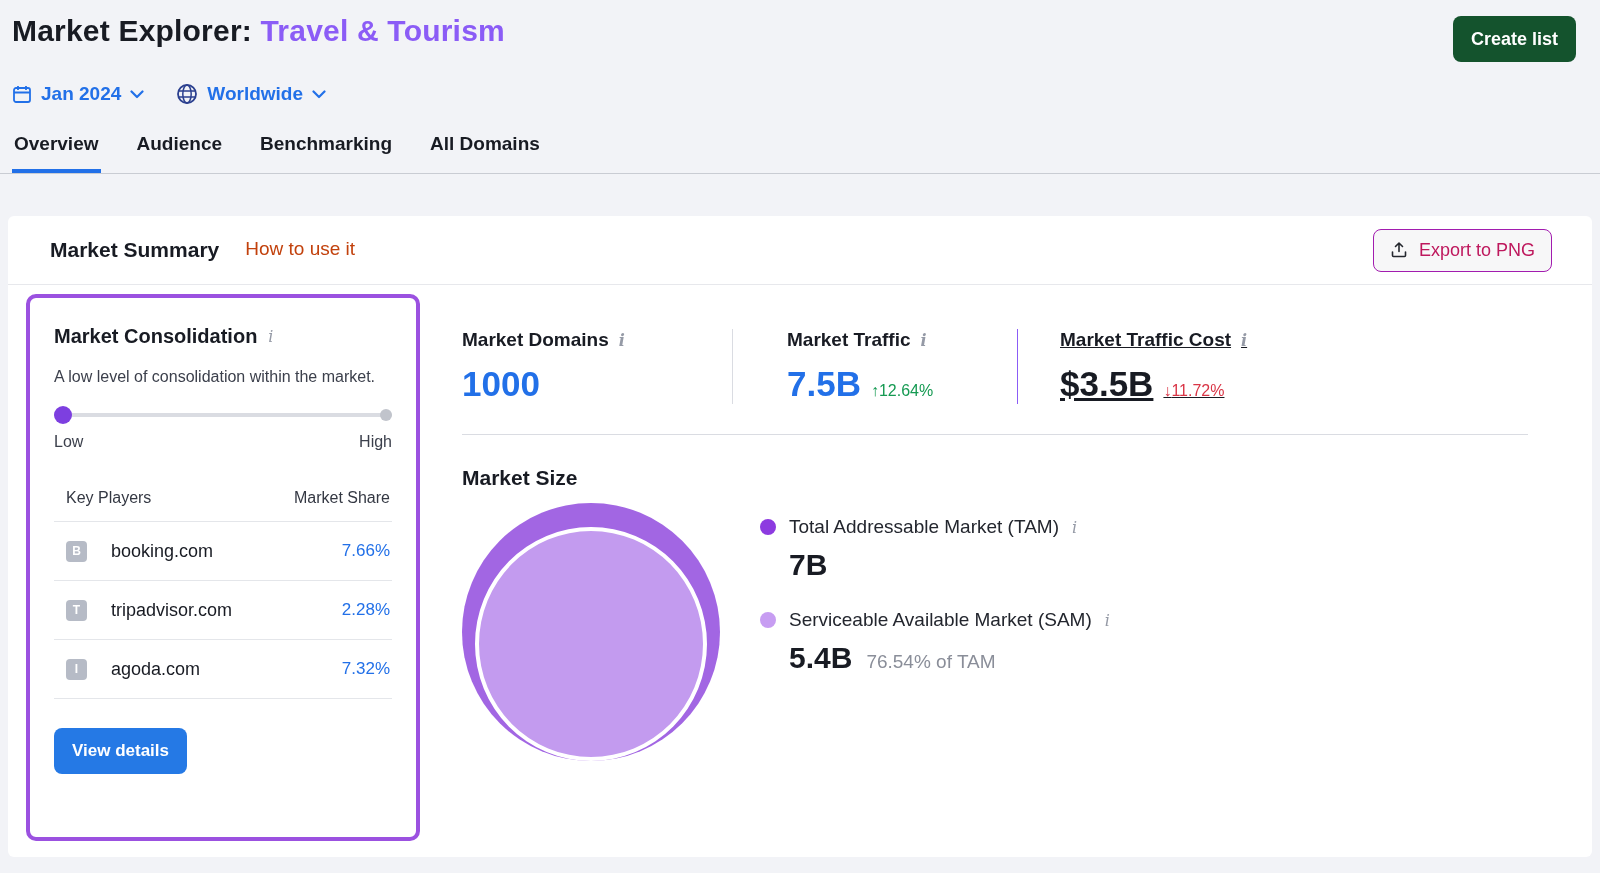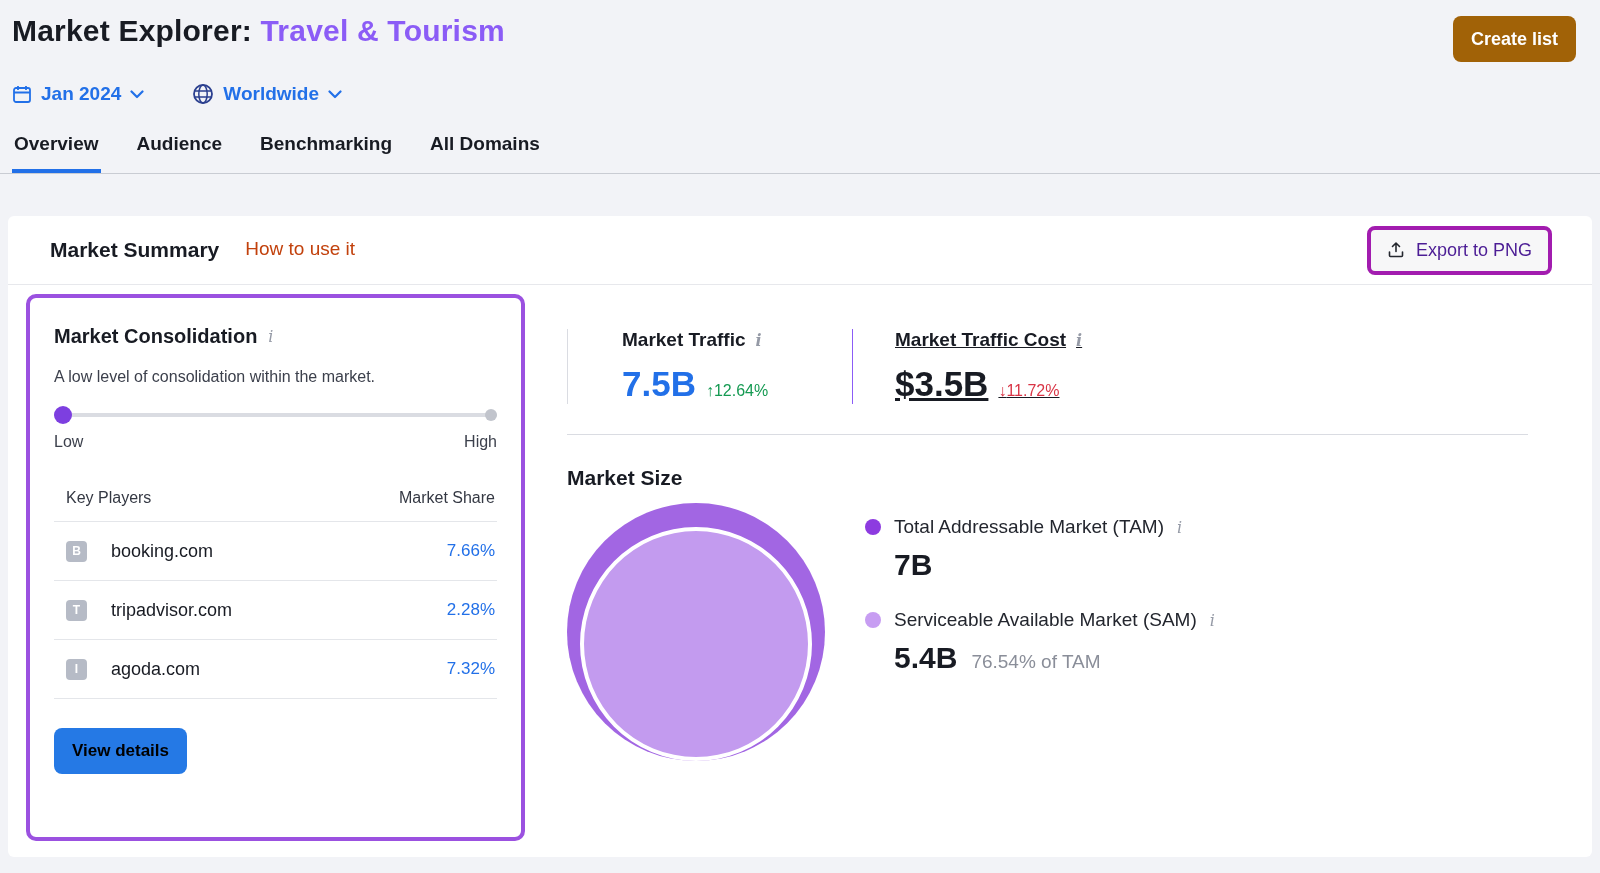--- a/index.html
+++ b/index.html
@@ -7,59 +7,59 @@
   body {
     background:#f2f3f7;
     font-family:"Liberation Sans","DejaVu Sans",sans-serif;
     color:#181b23;
     overflow:hidden;
   }
   
   .title-row { display:flex; justify-content:space-between; align-items:flex-start; padding:14px 24px 0 12px; }
   h1 { font-size:30px; font-weight:700; letter-spacing:.2px; }
   h1 .market-name { color:#8b5cf6; }
-  .btn-green { background:#a16207; color:#fff; border:none; border-radius:8px;
+  .btn-green { background:#14532d; color:#fff; border:none; border-radius:8px;
     font:700 18px/1 "Liberation Sans",sans-serif; padding:14px 18px; cursor:pointer; margin-top:2px; }
-  .filters-row { display:flex; align-items:center; gap:48px; padding-left:12px; margin-top:18px; height:28px; }
+  .filters-row { display:flex; align-items:center; gap:32px; padding-left:12px; margin-top:18px; height:28px; }
   .filter { display:flex; align-items:center; gap:9px; color:#2270e8; font-size:19px; font-weight:600; cursor:pointer; }
   .tabs-row { display:flex; gap:34px; padding-left:12px; margin-top:22px; border-bottom:1px solid #c9ccd3; }
   .tab { font-size:19px; font-weight:600; line-height:24px; padding:2px 2px 17px; cursor:pointer; }
   .tab.active { box-shadow: inset 0 -4px 0 #2270e8; }
   
   .card { background:#fff; border-radius:6px; margin:42px 8px 0 8px; height:641px; }
   .card-header { display:flex; justify-content:space-between; align-items:center;
     padding:0 40px 0 42px; border-bottom:1px solid #e7e8ec; height:69px; }
   .card-header .lhs { display:flex; align-items:flex-start; gap:26px; }
   .card-header h2 { font-size:21px; font-weight:700; }
   .link { color:#c2410c; font-size:19px; text-decoration:none; cursor:pointer; }
-  .btn-export { display:flex; align-items:center; gap:11px; background:#f7f7f8; border:4px solid #a21caf;
-    border-radius:8px; font:400 18px "Liberation Sans",sans-serif; color:#4c1d95; padding:10px 16px; cursor:pointer; }
+  .btn-export { display:flex; align-items:center; gap:11px; background:#f7f7f8; border:1px solid #a21caf;
+    border-radius:8px; font:400 18px "Liberation Sans",sans-serif; color:#be185d; padding:10px 16px; cursor:pointer; }
   .card-body { display:flex; align-items:flex-start; }
   
-  .consolidation { width:499px; margin:9px 0 0 18px; border:4px solid #9b51e0; border-radius:10px;
+  .consolidation { width:394px; margin:9px 0 0 18px; border:4px solid #9b51e0; border-radius:10px;
     padding:27px 24px 30px 24px; min-height:547px; }
   .panel-title { display:flex; align-items:center; gap:11px; }
   .panel-title h3 { font-size:20px; font-weight:700; }
   .info-icon { color:#959aa6; font-size:16px; cursor:pointer; font-family:"DejaVu Serif",serif; font-style:italic; }
   .info-icon::before { content:"i"; }
   .consol-desc { font-size:16px; color:#3c404c; margin-top:20px; }
   .slider { position:relative; height:18px; margin-top:20px; }
   .slider .track { position:absolute; left:0; right:0; top:7px; height:4px; background:#dadce2; border-radius:2px; }
   .slider .dot-low { position:absolute; left:0; top:0; width:18px; height:18px; border-radius:50%; background:#7d3fe0; }
   .slider .dot-high { position:absolute; right:0; top:3px; width:12px; height:12px; border-radius:50%; background:#c1c4cc; }
   .scale-labels { display:flex; justify-content:space-between; font-size:16px; color:#3c404c; margin-top:9px; }
   .kp-table { margin-top:38px; }
   .kp-head { display:flex; justify-content:space-between; font-size:16px; color:#343843;
     padding:0 2px 14px 12px; border-bottom:1px solid #e4e6ea; }
   .kp-row { display:flex; align-items:center; height:59px; border-bottom:1px solid #e4e6ea; padding:0 2px 0 12px; }
   .favicon { width:21px; height:21px; border-radius:4px; background:#b6bbc6; color:#fff; font-size:12px;
     font-weight:700; display:flex; align-items:center; justify-content:center; }
   .kp-domain { font-size:18px; margin-left:24px; }
   .kp-share { margin-left:auto; font-size:17px; color:#2270e8; cursor:pointer; }
-  .btn-blue { background:#2579e5; color:#000000; border:none; border-radius:8px;
+  .btn-blue { background:#2579e5; color:#ffffff; border:none; border-radius:8px;
     font:700 17px "Liberation Sans",sans-serif; padding:13px 18px; margin-top:29px; cursor:pointer; }
   
   .right-col { flex:1; padding:44px 64px 0 42px; }
   .metrics-row { display:flex; }
   .metric .m-label { display:flex; align-items:center; gap:10px; font-size:19px; font-weight:700; }
   .metric .m-value { font-size:35px; font-weight:700; margin-top:13px; display:flex; align-items:baseline; gap:10px; }
   .blue { color:#2270e8; }
   .metric1 { width:270px; }
   .metric2 { width:285px; border-left:1px solid #dadce2; padding-left:54px; }
   .metric3 { flex:1; border-left:1px solid #8b5cf6; padding-left:42px;text-decoration:underline; }
@@ -182,20 +182,27 @@
             <span class="kp-share">7.32%</span>
           </div>
         </div>
 
         <button class="btn-blue">View details</button>
       </div>
 
       <div class="right-col">
 
         <div class="metrics-row">
+          <div class="metric metric1">
+            <div class="m-label">
+              <span>Market Domains</span>
+              <span class="info-icon"></span>
+            </div>
+            <div class="m-value blue">1000</div>
+          </div>
           <div class="metric metric2">
             <div class="m-label">
               <span>Market Traffic</span>
               <span class="info-icon"></span>
             </div>
             <div class="m-value">
               <span class="blue">7.5B</span>
               <span class="delta up"><span>↑</span><span>12.64%</span></span>
             </div>
           </div>

